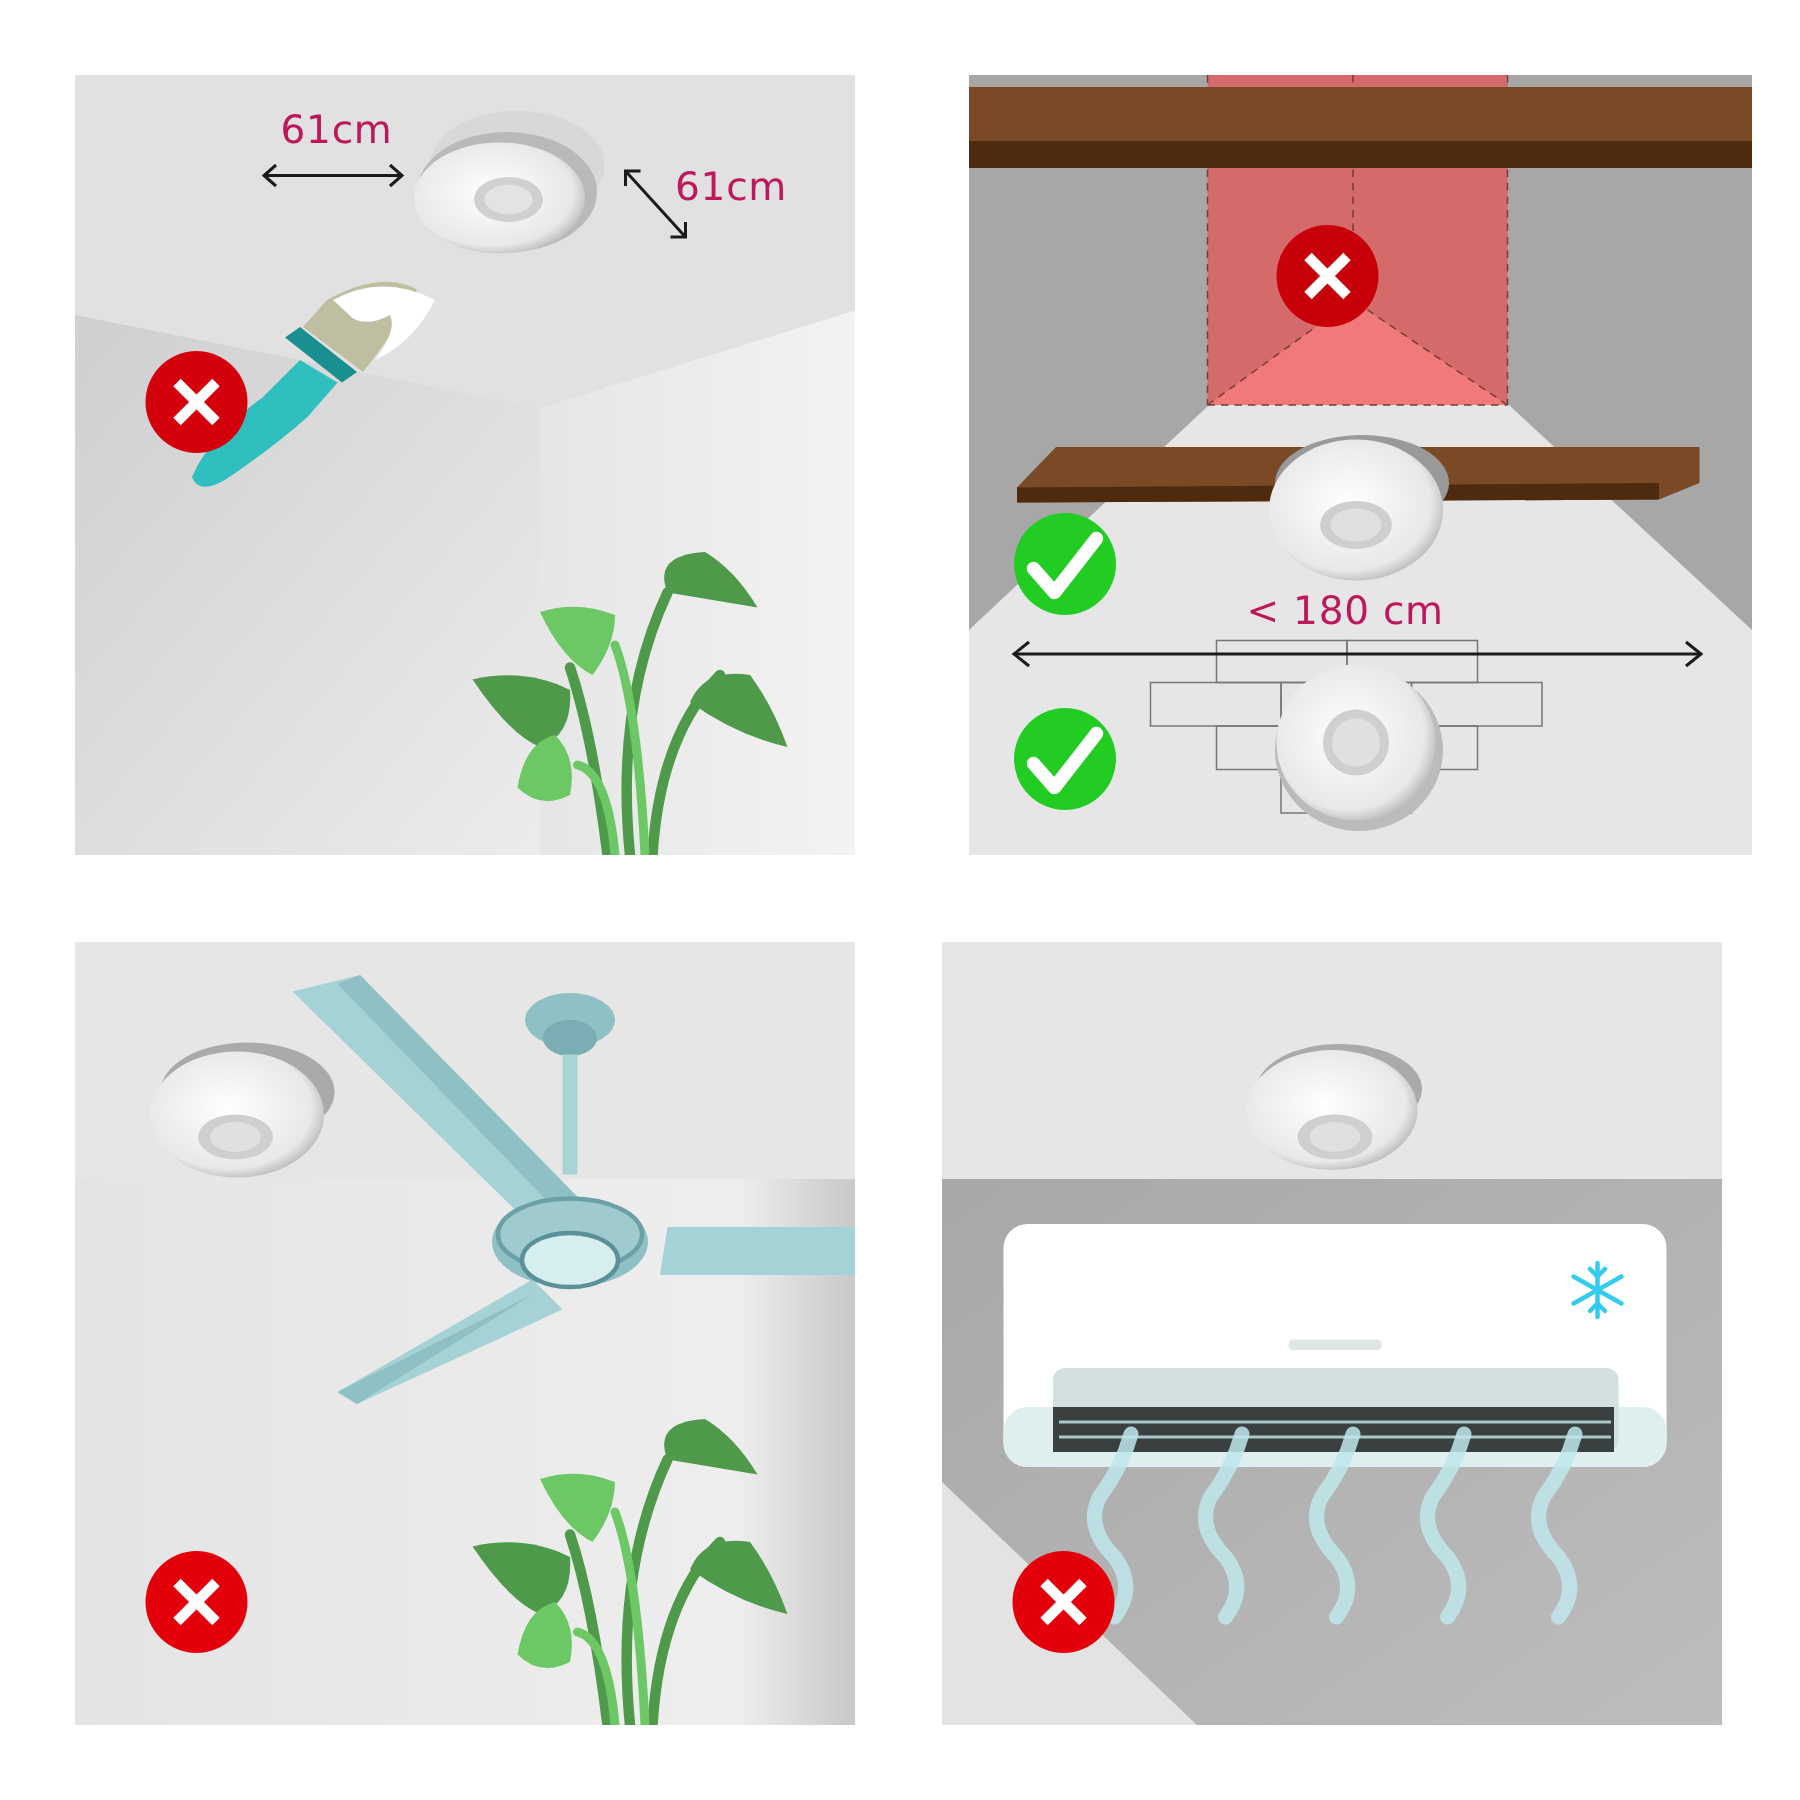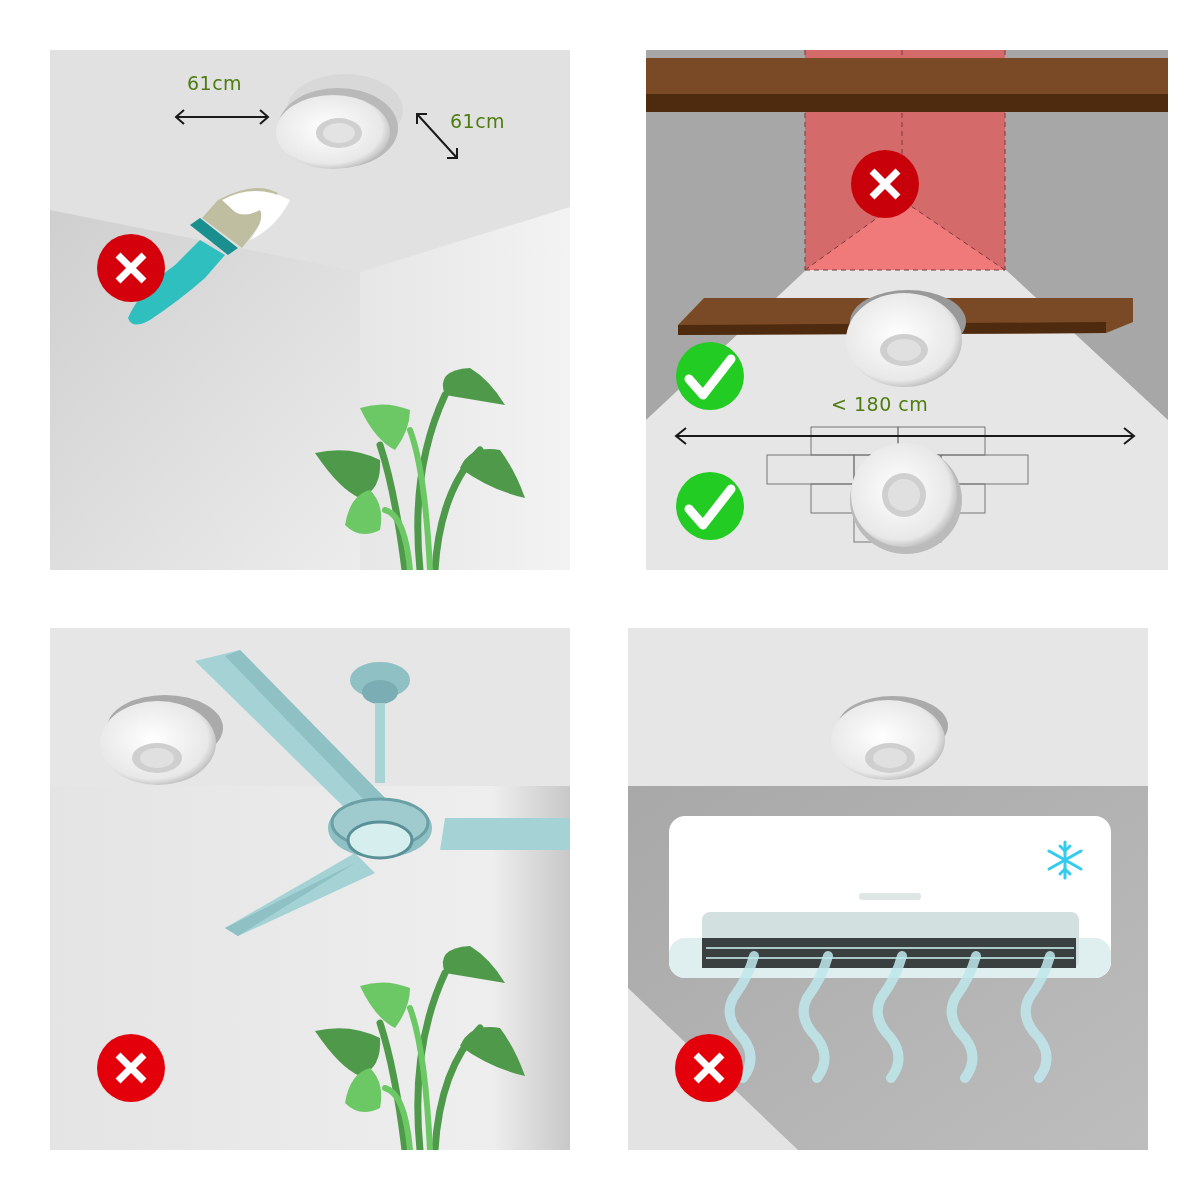--- a/index.html
+++ b/index.html
@@ -3,21 +3,21 @@
 <meta charset="utf-8">
 <style>
   html,body{margin:0;padding:0;background:#ffffff;}
   body{width:1200px;height:1200px;position:relative;overflow:hidden;font-family:"DejaVu Sans","Liberation Sans",sans-serif;}
   .panel{position:absolute;overflow:hidden;}
   #p1{left:50px;top:50px;width:520px;height:520px;}
   #p2{left:626px;top:50px;width:562px;height:520px;}
   #p3{left:50px;top:628px;width:520px;height:522px;}
   #p4{left:628px;top:628px;width:520px;height:522px;}
   .panel svg{position:absolute;left:0;top:0;width:100%;height:100%;}
-  .label{position:absolute;color:#4d7c0f;font-size:19px;letter-spacing:0.5px;white-space:nowrap;}
+  .label{position:absolute;color:#be185d;font-size:26px;letter-spacing:0.5px;white-space:nowrap;}
   .badge{position:absolute;width:70px;height:70px;border-radius:50%;}
   .badge svg{width:70px;height:70px;position:absolute;left:0;top:0;}
 </style>
 </head>
 <body>
 
 <div class="panel" id="p1">
   <svg viewBox="0 0 520 520">
     <defs>
       <linearGradient id="wallL" x1="0" y1="0" x2="1" y2="1">

